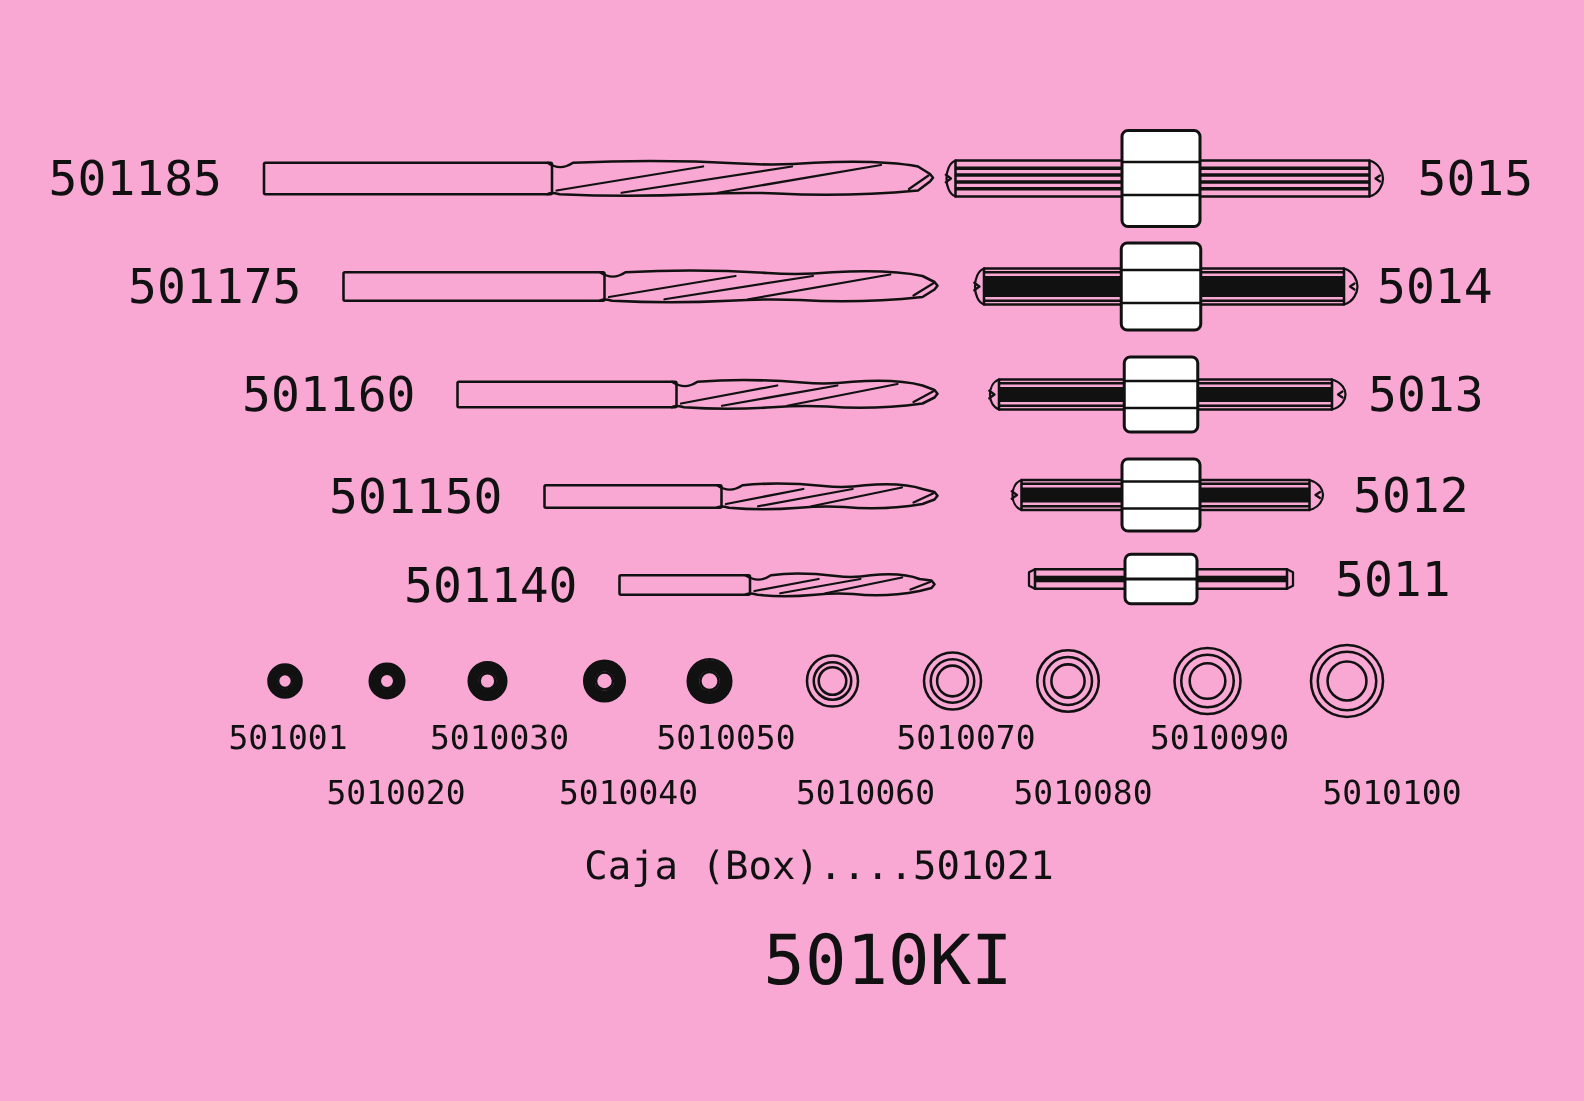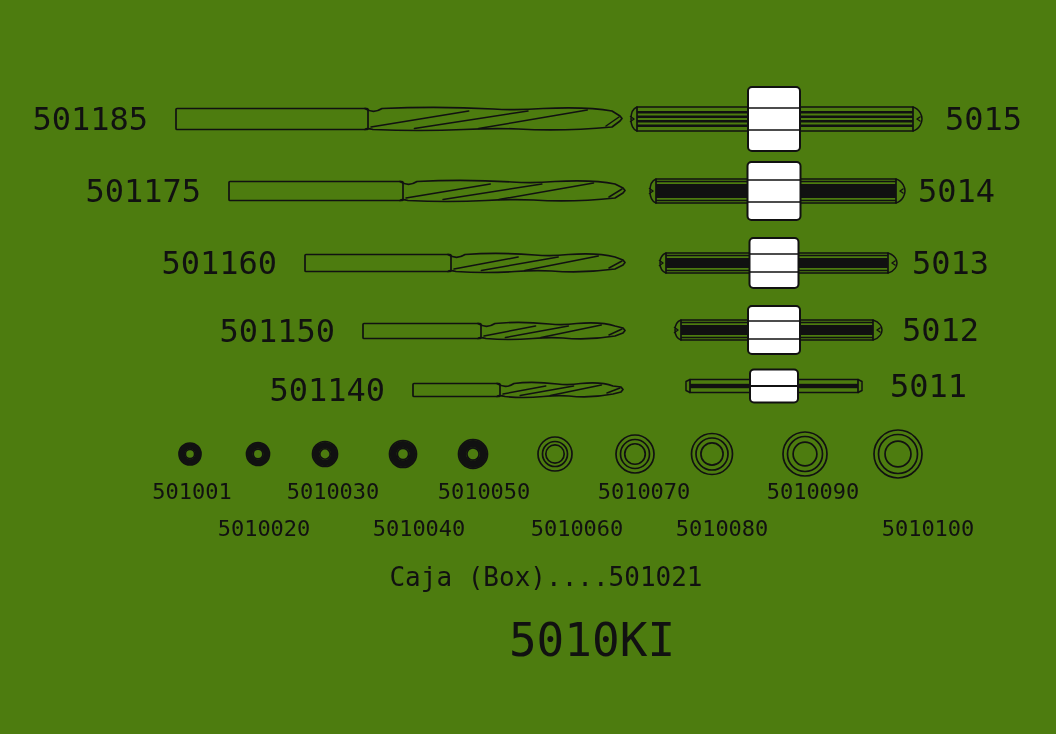--- a/index.html
+++ b/index.html
@@ -1,16 +1,16 @@
 <!DOCTYPE html>
 <html><head>
 <meta charset="utf-8">
 <style>
   html,body{margin:0;padding:0;background:#fff;}
-  .canvas{position:relative;width:1056px;height:734px;background:#4d7c0f;overflow:hidden;
+  .canvas{position:relative;width:1056px;height:734px;background:#f9a8d4;overflow:hidden;
           font-family:"DejaVu Sans Mono", monospace;}
   svg{position:absolute;left:0;top:0;}
   svg .ln{fill:none;stroke:#111;stroke-width:1.7;stroke-linecap:round;stroke-linejoin:round;}
   svg .thin{stroke-width:1.5;}
   svg .blk{fill:#111;stroke:none;}
   svg .whitefill{fill:#fff;stroke:#111;stroke-width:2;}
   svg text{fill:#111;font-family:"DejaVu Sans Mono", monospace;}
 </style>
 </head>
 <body>

